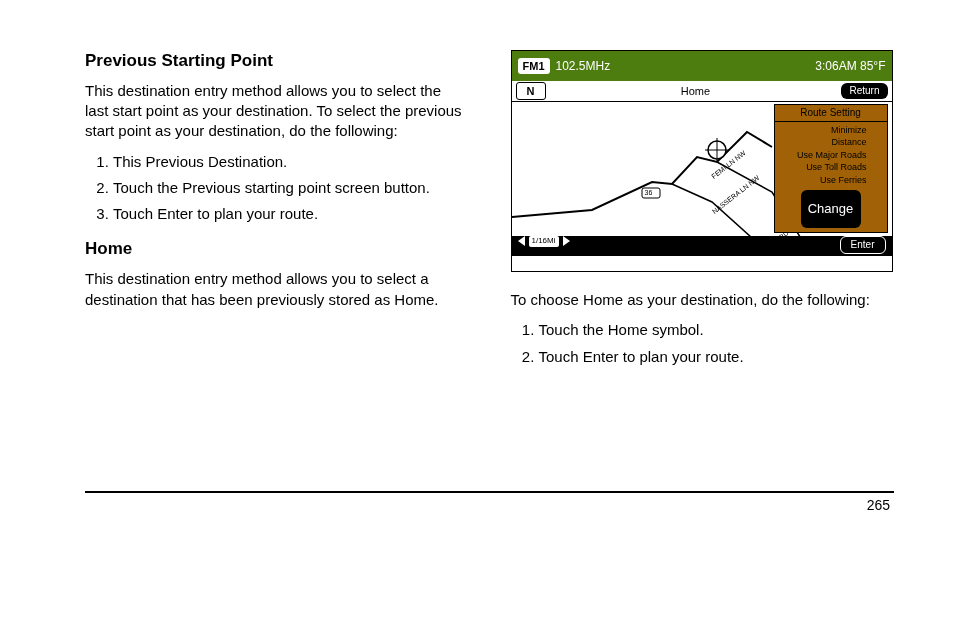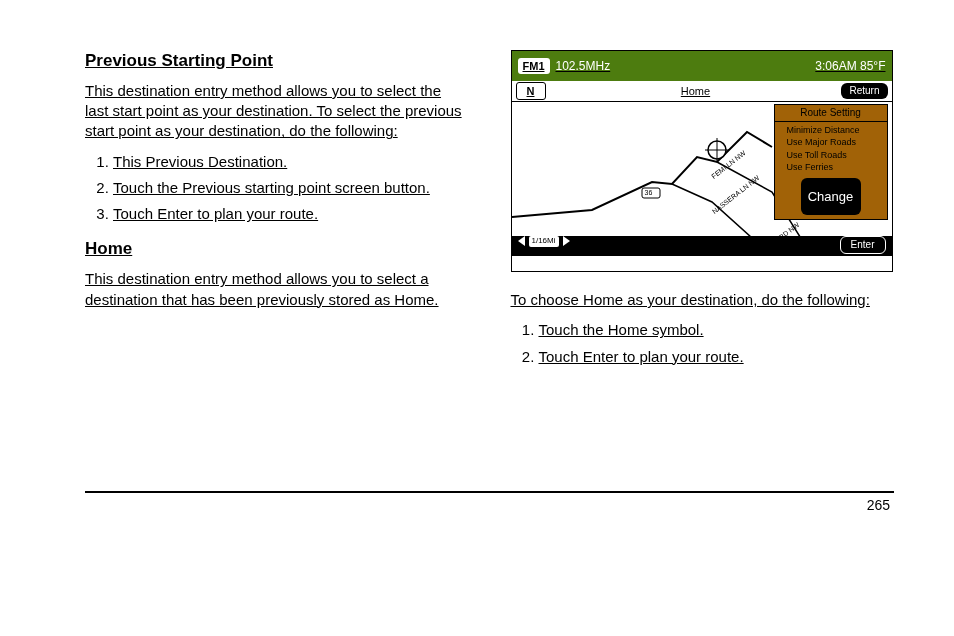--- a/index.html
+++ b/index.html
@@ -12,21 +12,20 @@
   .page {
     width: 954px;
     height: 636px;
     box-sizing: border-box;
     padding: 50px 60px 30px 85px;
     position: relative;
   }
   .cols {
     display: flex;
     gap: 42px;
-    text-decoration: underline;
   }
   .col {
     flex: 1;
     font-size: 15px;
     line-height: 1.35;
   }
   h2 {
     font-size: 17px;
     font-weight: bold;
     margin: 0 0 8px 0;
@@ -116,22 +115,23 @@
     font-size: 9px;
     margin-left: 12px;
   }
   .route-panel .hdr {
     border-bottom: 1px solid #000;
     text-align: center;
     padding: 1px 0;
     font-size: 10px;
   }
   .route-panel .opts {
-    padding: 2px 12px;
+    padding: 2px 20px;
     line-height: 1.4;
+    text-align: right;
   }
   .route-panel .chg {
     margin: 2px auto 4px;
     width: 60px;
     background: #000;
     color: #fff;
     text-align: center;
     border-radius: 6px;
     font-size: 13px;
     padding: 10px 0;

